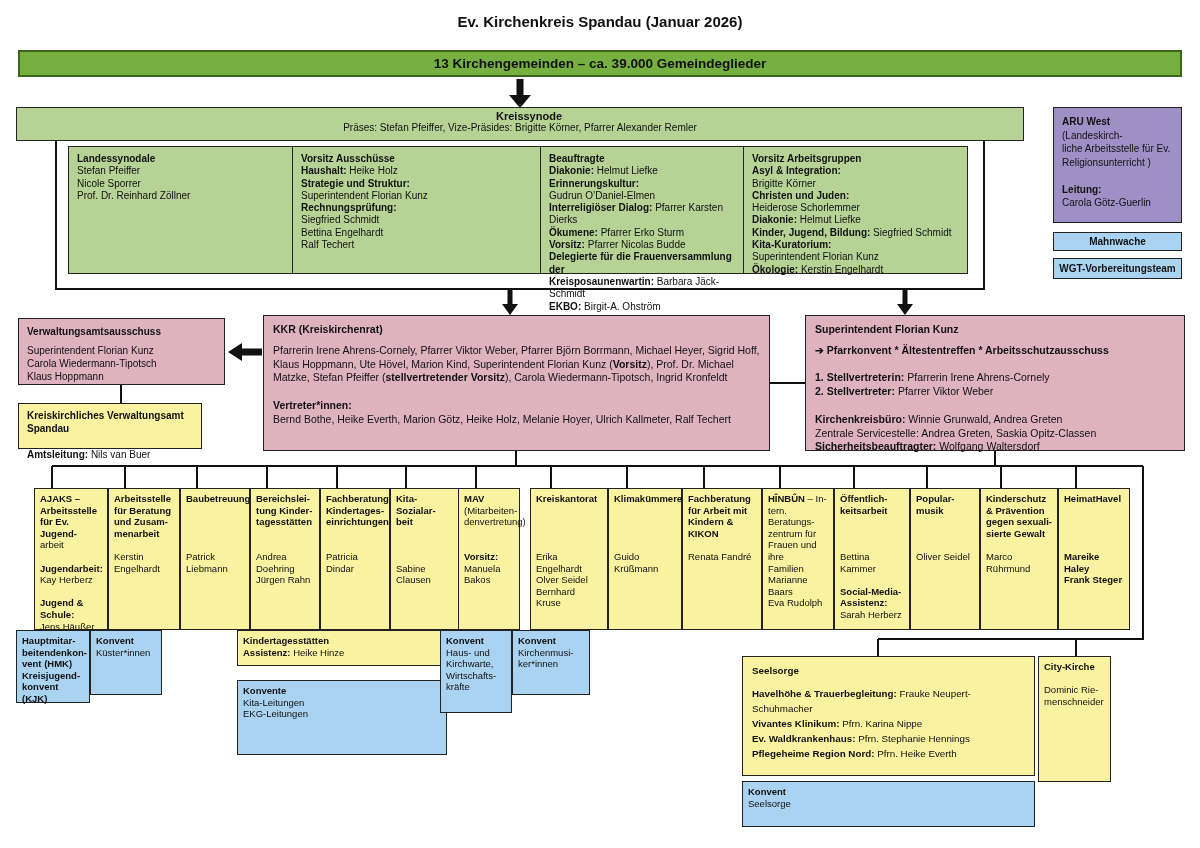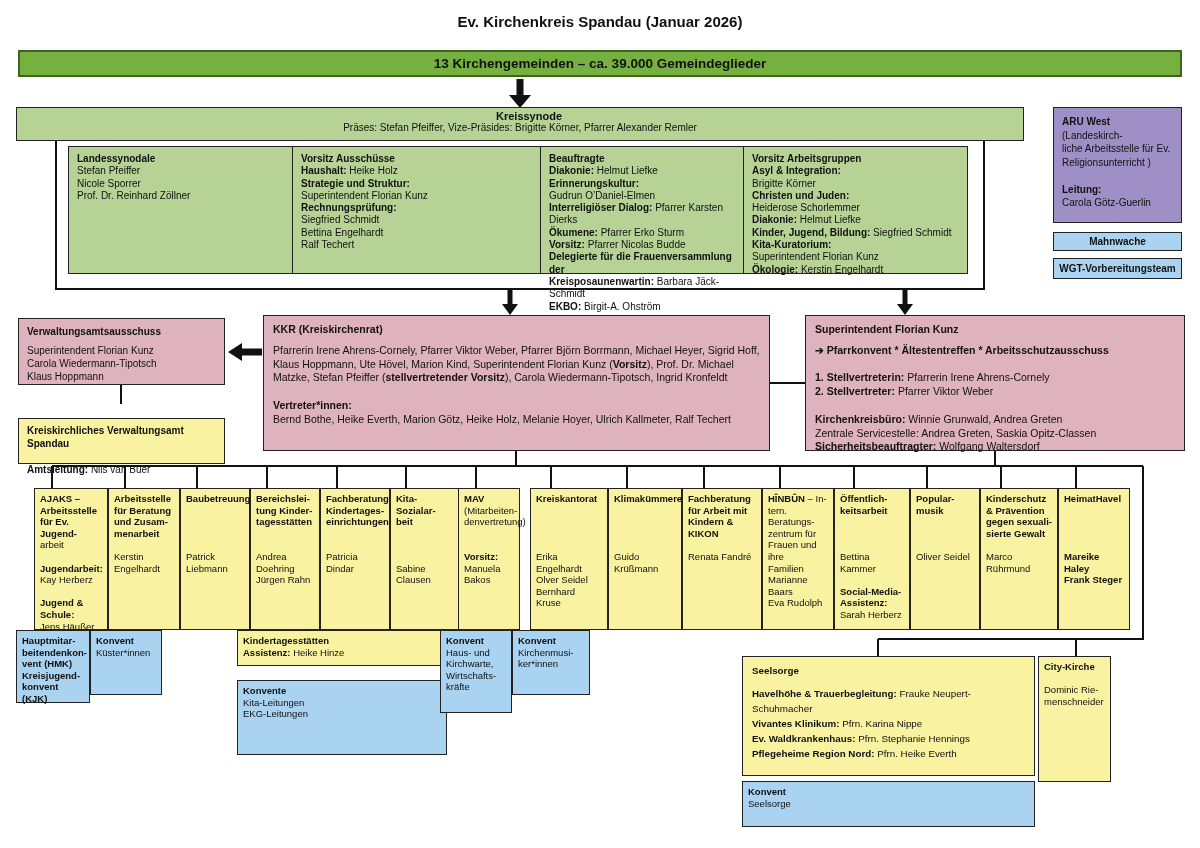--- a/index.html
+++ b/index.html
@@ -22,21 +22,21 @@
                text-align:center;padding-top:2px;}
   #kreissynode .t1{font-weight:bold;font-size:11px;padding-left:18px;}
   #kreissynode .t2{font-size:10px;}
   #syn-cols{left:68px;top:146px;width:900px;height:128px;border-width:1.5px;}
   .syn-col{position:absolute;top:0;height:100%;box-sizing:border-box;padding:6px 8px;
            font-size:10px;line-height:12.3px;}
   .syn-div{border-right:1.5px solid #222;}
   .rich div{min-height:1em;}
   #verwalt{left:18px;top:318px;width:207px;height:67px;font-size:10px;line-height:13px;padding:6px 8px;}
   #verwalt .ttl{font-weight:bold;margin-bottom:6px;}
-  #kvamt{left:18px;top:418px;width:207px;height:46px;font-size:10px;line-height:13px;padding:5px 8px;}
+  #kvamt{left:18px;top:403px;width:184px;height:46px;font-size:10px;line-height:13px;padding:5px 8px;}
   #kkr{left:263px;top:315px;width:507px;height:136px;font-size:10.5px;line-height:13.8px;padding:7px 9px;}
   #kkr .ttl{font-weight:bold;margin-bottom:7px;}
   #supi{left:805px;top:315px;width:380px;height:136px;font-size:10.5px;line-height:13.8px;padding:7px 9px;}
   #supi .ttl{font-weight:bold;margin-bottom:7px;}
   #aru{left:1053px;top:107px;width:129px;height:116px;font-size:10px;line-height:13.5px;padding:7px 8px;}
   #mahnwache{left:1053px;top:232px;width:129px;height:19px;display:flex;align-items:center;
              justify-content:center;font-weight:bold;font-size:10px;}
   #wgt{left:1053px;top:258px;width:129px;height:21px;display:flex;align-items:center;
        justify-content:center;font-weight:bold;font-size:10px;}
   .dept{top:488px;height:142px;padding:4px 5px;font-size:9.5px;line-height:11.6px;margin-left:18px;}

